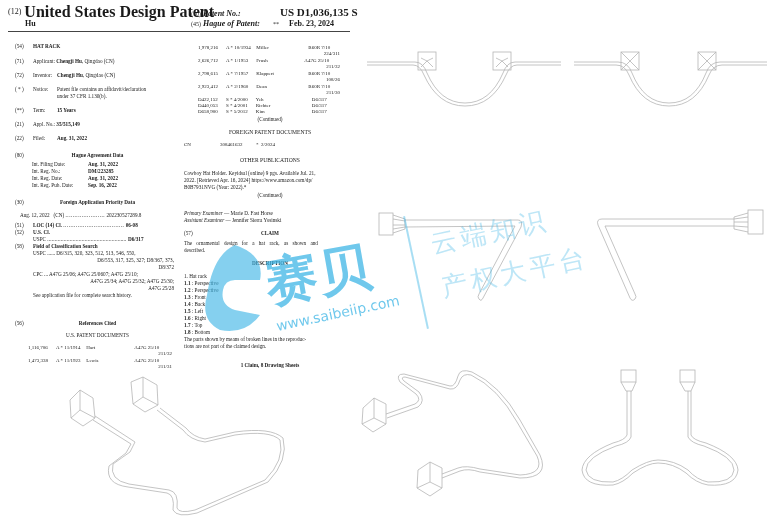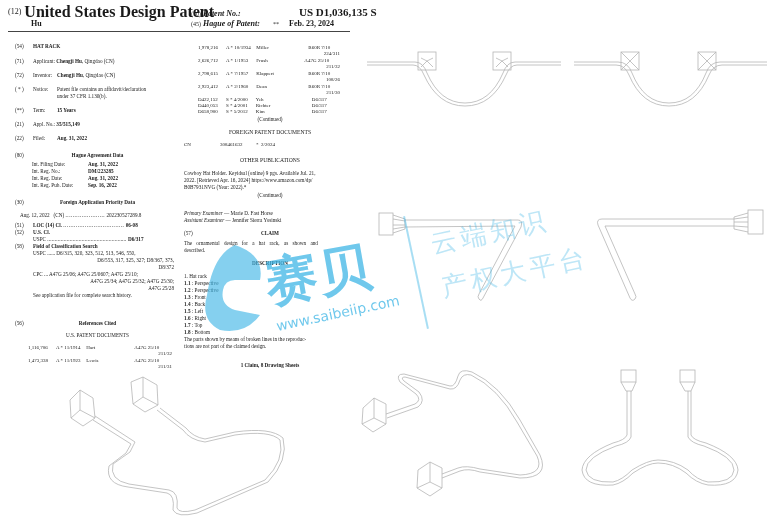--- a/index.html
+++ b/index.html
@@ -1,21 +1,21 @@
 <!DOCTYPE html>
 <html><head>
 <meta charset="utf-8">
 <style>
   html, body { margin: 0; padding: 0; background: #ffffff; }
   body { width: 767px; height: 521px; position: relative; overflow: hidden;
          font-family: "Liberation Serif", serif; color: #1a1a1a; }
   .abs { position: absolute; }
   .hdr-title { left: 8px; top: 3px; font-size: 16px; font-weight: bold; white-space: nowrap; }
   .hdr-title .code { font-size: 8px; font-weight: normal; vertical-align: 3px; margin-right: 3px; }
-  .hdr-inv { left: 31px; top: 19px; font-size: 8px; font-weight: bold; }
+  .hdr-inv { left: 25px; top: 19px; font-size: 8px; font-weight: bold; }
   .hdr-right { left: 191px; font-size: 8px; white-space: nowrap; }
   .hdr-right .code { font-size: 6px; margin-right: 2px; }
   .hdr-right .lbl { font-weight: bold; display: inline-block; width: 64px; font-style: italic; }
   .hdr-right .val { font-weight: bold; }
   .patno { font-size: 11px; font-weight: bold; }
   .hr { left: 8px; top: 31px; width: 342px; height: 1px; background: #444; }
 
   .col { font-size: 5.2px; line-height: 6.6px; }
   .row { position: absolute; white-space: nowrap; }
   .row .code { display: inline-block; width: 18px; }
@@ -31,21 +31,21 @@
   svg.draw path, svg.draw line, svg.draw rect { fill: none; stroke: #b5b5b5; stroke-width: 0.8; }
 </style>
 </head>
 <body>
 
 <div class="abs hdr-title">
   <span class="code">(12)</span><span>United States Design Patent</span>
 </div>
 <div class="abs hdr-inv">Hu</div>
 <div class="abs hdr-right" style="top:6px;">
-  <span class="code">(10)</span><span class="lbl">Patent No.:</span><span class="patno" style="margin-left:32px;">US D1,036,135 S</span>
+  <span class="code">(10)</span><span class="lbl">Patent No.:</span><span class="patno" style="margin-left:13px;">US D1,036,135 S</span>
 </div>
 <div class="abs hdr-right" style="top:19px;">
   <span class="code">(45)</span><span class="lbl">Hague of Patent:</span><span style="font-size:6px;margin-left:6px;">**</span><span class="val" style="margin-left:10px;">Feb. 23, 2024</span>
 </div>
 <div class="abs hr"></div>
 
 <div class="abs col" style="left:0;top:0;width:180px;height:521px;">
   <div class="row" style="left:15px;top:43px;"><span class="code">(54)</span><b>HAT RACK</b></div>
   <div class="row" style="left:15px;top:58px;"><span class="code">(71)</span><span>Applicant:</span> <b>Chengji Hu</b><span>, Qingdao (CN)</span></div>
   <div class="row" style="left:15px;top:72px;"><span class="code">(72)</span><span style="display:inline-block;width:24px;">Inventor:</span><b>Chengji Hu</b><span>, Qingdao (CN)</span></div>

